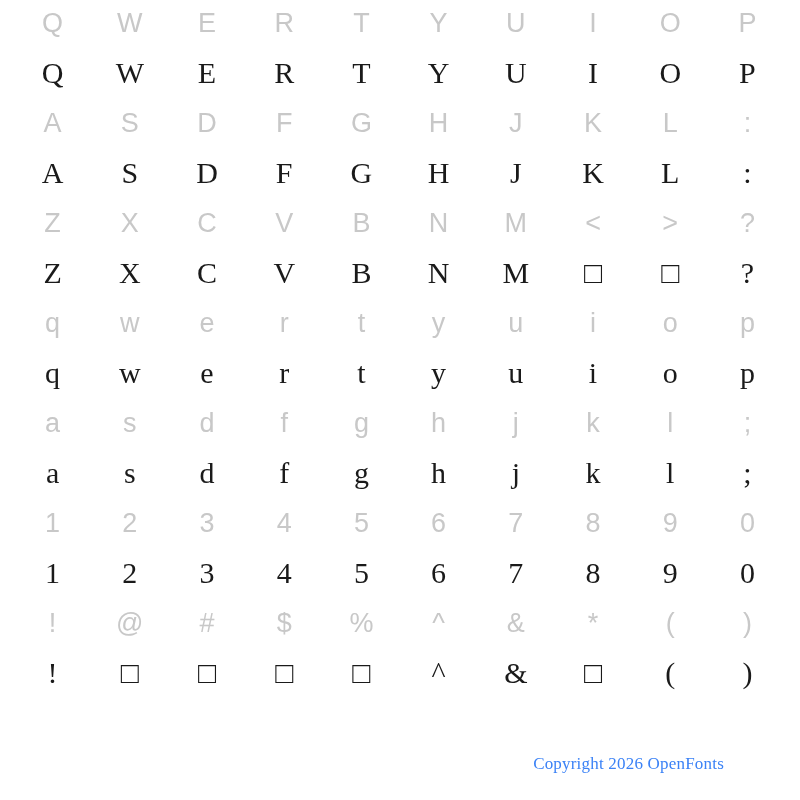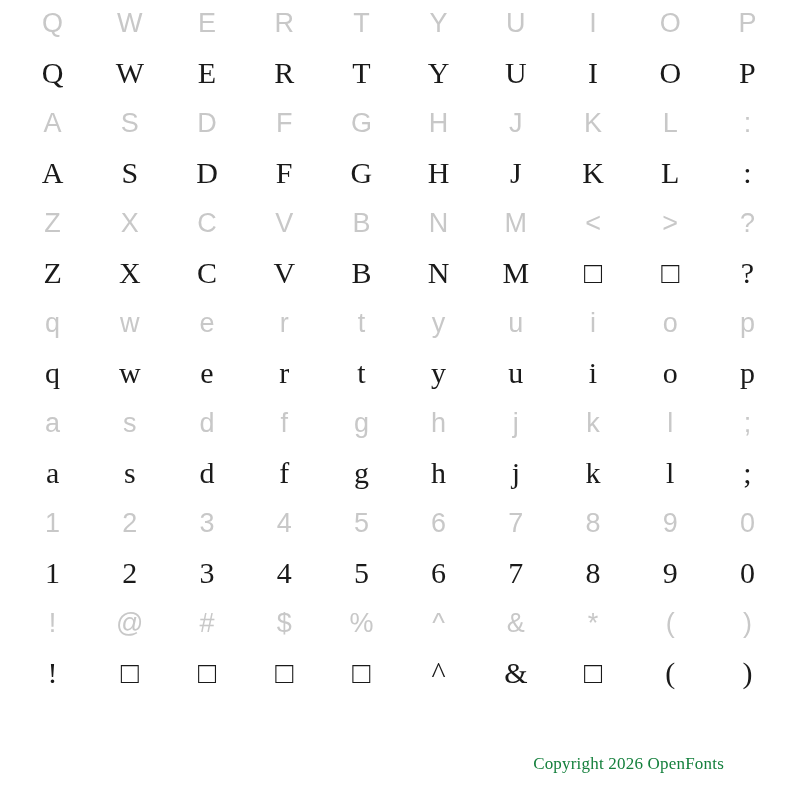--- a/index.html
+++ b/index.html
@@ -60,21 +60,21 @@
     font-weight: 400;
   }
   .block {
     margin-bottom: 0;
   }
   #footer {
     position: absolute;
     right: 76px;
     bottom: 26px;
     font-size: 17px;
-    color: #15803d;
+    color: #3b82f6;
     font-family: "Liberation Serif", serif;
     letter-spacing: 0.2px;
   }
 </style>
 </head>
 <body>
 
 <div id="sheet">
   <div class="grid">
 

